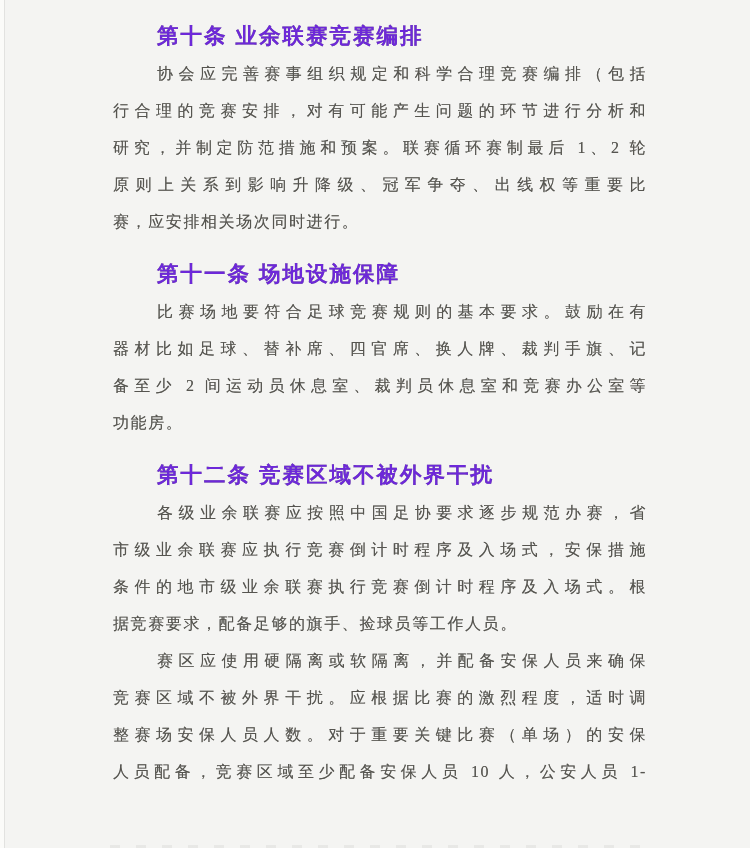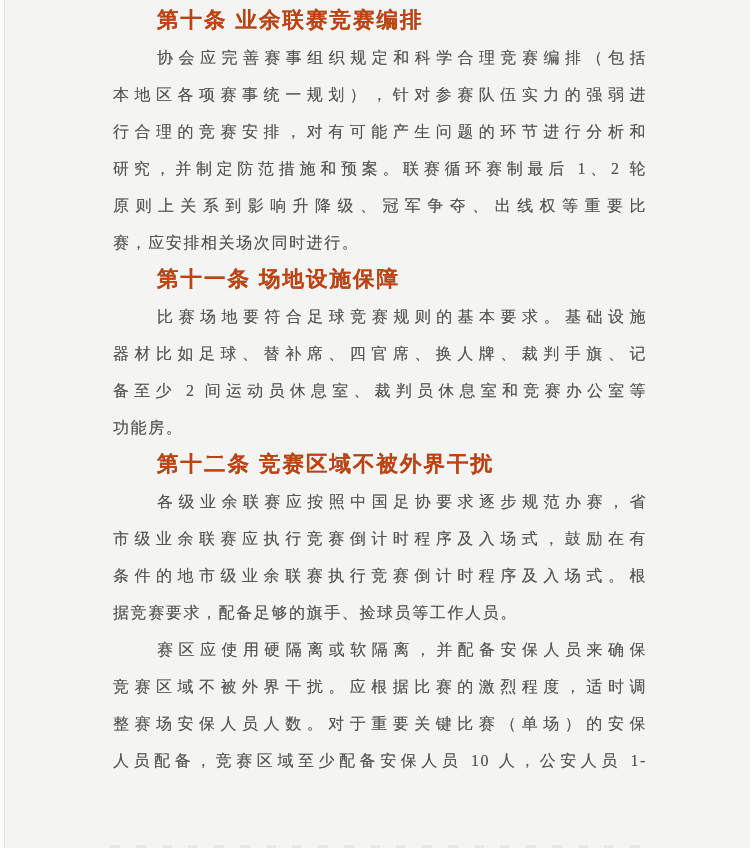--- a/index.html
+++ b/index.html
@@ -54,50 +54,50 @@
     text-align-last:justify;
   }
   .indent{
     text-indent:44px;
   }
   .heading{
     font-family:"Liberation Sans", sans-serif;
     font-weight:700;
     font-size:21.5px;
     letter-spacing:2px;
-    color:#c2410c;
+    color:#6d28d9;
     text-indent:44px;
     text-shadow:0 0 .5px rgba(61,60,55,.6);
+    margin-top:16px;
   }
 </style>
 </head>
 <body>
 
 <div class="page">
   <div class="edge-left"></div>
 
   <div class="textblock">
 
     <div class="line heading">第十条 业余联赛竞赛编排</div>
     <div class="line full indent">协会应完善赛事组织规定和科学合理竞赛编排（包括</div>
-    <div class="line full">本地区各项赛事统一规划），针对参赛队伍实力的强弱进</div>
     <div class="line full">行合理的竞赛安排，对有可能产生问题的环节进行分析和</div>
     <div class="line full">研究，并制定防范措施和预案。联赛循环赛制最后 1、2 轮</div>
     <div class="line full">原则上关系到影响升降级、冠军争夺、出线权等重要比</div>
     <div class="line">赛，应安排相关场次同时进行。</div>
 
     <div class="line heading">第十一条 场地设施保障</div>
-    <div class="line full indent">比赛场地要符合足球竞赛规则的基本要求。基础设施</div>
+    <div class="line full indent">比赛场地要符合足球竞赛规则的基本要求。鼓励在有</div>
     <div class="line full">器材比如足球、替补席、四官席、换人牌、裁判手旗、记</div>
     <div class="line full">备至少 2 间运动员休息室、裁判员休息室和竞赛办公室等</div>
     <div class="line">功能房。</div>
 
     <div class="line heading">第十二条 竞赛区域不被外界干扰</div>
     <div class="line full indent">各级业余联赛应按照中国足协要求逐步规范办赛，省</div>
-    <div class="line full">市级业余联赛应执行竞赛倒计时程序及入场式，鼓励在有</div>
+    <div class="line full">市级业余联赛应执行竞赛倒计时程序及入场式，安保措施</div>
     <div class="line full">条件的地市级业余联赛执行竞赛倒计时程序及入场式。根</div>
     <div class="line">据竞赛要求，配备足够的旗手、捡球员等工作人员。</div>
 
     <div class="line full indent">赛区应使用硬隔离或软隔离，并配备安保人员来确保</div>
     <div class="line full">竞赛区域不被外界干扰。应根据比赛的激烈程度，适时调</div>
     <div class="line full">整赛场安保人员人数。对于重要关键比赛（单场）的安保</div>
     <div class="line full">人员配备，竞赛区域至少配备安保人员 10 人，公安人员 1-</div>
 
   </div>
 

